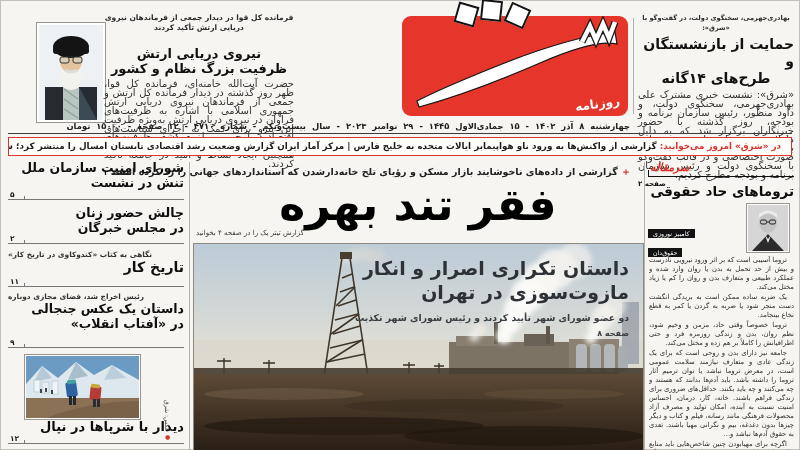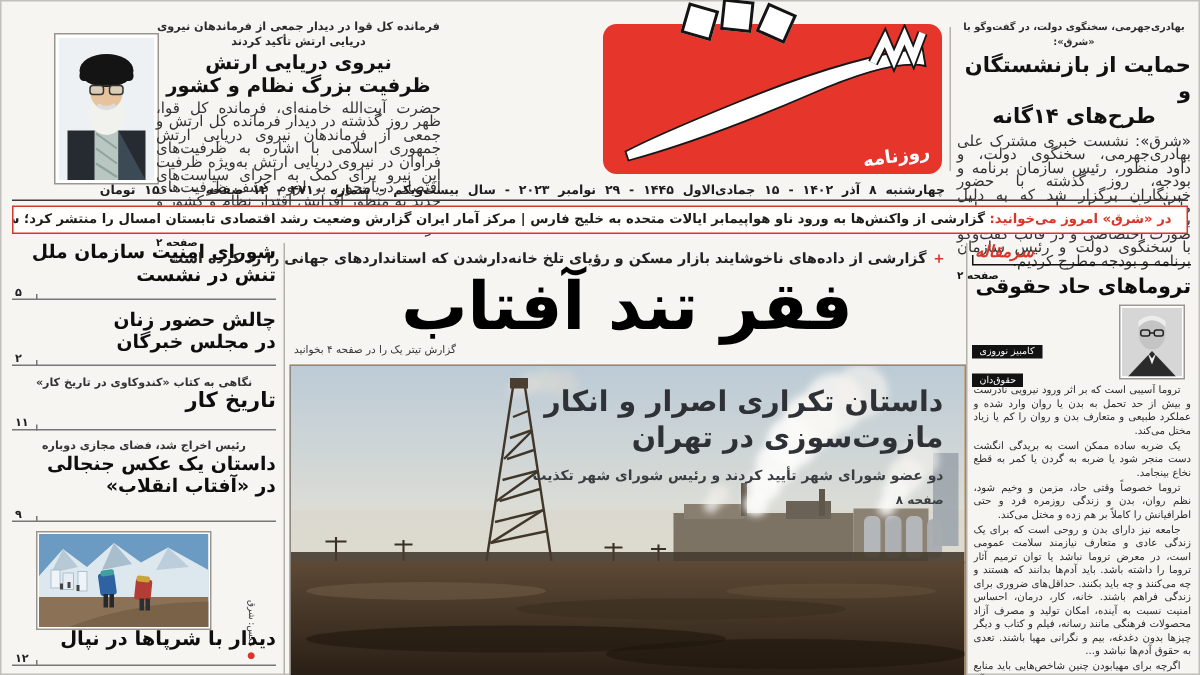--- a/index.html
+++ b/index.html
@@ -23,31 +23,31 @@
   .diamond{position:absolute;width:17px;height:17px;background:#fff;border:2px solid #141414;}
   #logo-label{position:absolute;right:8px;bottom:5px;color:#fff;font-weight:bold;font-size:12px;
               transform:rotate(-8deg);}
   #date-line{font-size:8.4px;font-weight:bold;color:#1d1d1d;text-align:left;word-spacing:3px;white-space:nowrap;direction:rtl;}
   
   #today-strip{border:1.5px solid #d8352b;background:#fffefd;font-size:8.8px;font-weight:bold;
                line-height:16px;white-space:nowrap;overflow:hidden;padding:0 10px;color:#1c1c1c;}
   #today-strip .red{color:#d8352b;}
   
   .lc-title{font-weight:bold;color:#0e0e0e;text-align:right;line-height:14.5px;font-size:12.5px;}
-  .lc-kicker{font-size:7.4px;font-weight:bold;color:#333;text-align:center;}
+  .lc-kicker{font-size:7.4px;font-weight:bold;color:#333;text-align:left;}
   .prule{border-top:1px solid #777;}
   .prule .pnum{position:absolute;right:auto;left:2px;top:-10px;font-size:7.5px;font-weight:bold;color:#222;}
   .prule::before{content:"";position:absolute;left:16px;top:-4px;width:1px;height:4px;background:#777;}
   
   #lead-kicker{font-size:9.5px;font-weight:bold;color:#222;text-align:right;direction:rtl;white-space:nowrap;}
   #lead-kicker .plus{color:#d8352b;font-size:10px;margin-right:4px;}
   #lead-headline{font-size:44px;line-height:50px;font-weight:bold;color:#000;text-align:center;
                  letter-spacing:-1px;}
   #read-note{font-size:7px;color:#333;}
-  #lead-photo{border:1px solid #8d897f;background:#fdba74;}
+  #lead-photo{border:1px solid #8d897f;background:#fef9c3;}
   .ph-title{font-size:19px;line-height:24px;font-weight:bold;color:#2e3237;text-align:left;}
   .ph-sub{font-size:9.3px;font-weight:bold;color:#3a3e43;text-align:left;}
   .ph-page{font-size:8px;font-weight:bold;color:#3a3e43;text-align:left;}
   #photo-credit{writing-mode:vertical-rl;font-size:6px;color:#333;letter-spacing:1px;}
   #photo-credit .dot{color:#d8352b;font-size:6px;}
   
   #ed-label{font-size:11px;font-weight:bold;color:#d8352b;}
   #ed-title{font-size:13.5px;font-weight:bold;color:#0d0d0d;text-align:right;}
   .tag{display:inline-block;background:#121212;color:#fff;font-size:6.3px;padding:1px 5px;margin-top:2px;}
   #ed-body{font-size:6.8px;line-height:9px;color:#2b2b2b;overflow:hidden;}
@@ -71,21 +71,21 @@
       <rect x="14" y="22" width="36" height="7" rx="3" fill="#141414"></rect>
       <rect x="21" y="32" width="9" height="6" rx="2" fill="#d9cdb8" stroke="#333" stroke-width="1"></rect>
       <rect x="34" y="32" width="9" height="6" rx="2" fill="#d9cdb8" stroke="#333" stroke-width="1"></rect>
       <path d="M30,32 h4" stroke="#333" stroke-width="1"></path>
       <path d="M26,45 q6,4 12,0" stroke="#ddd" stroke-width="3" fill="none"></path>
     </svg>
   </div>
 
   <div class="abs rtl" style="left:104px;top:13px;width:190px;">
     <div class="kicker">فرمانده کل قوا در دیدار جمعی از فرماندهان نیروی دریایی ارتش تأکید کردند</div>
-    <div class="story-title" style="font-size:13px;line-height:15px;text-align:center;margin-top:3px;">نیروی دریایی ارتش</div>
+    <div class="story-title" style="font-size:13px;line-height:15px;text-align:center;margin-top:14px;">نیروی دریایی ارتش</div>
     <div class="story-title" style="font-size:13px;line-height:15px;text-align:center;">ظرفیت بزرگ نظام و کشور</div>
     <div class="story-body jus" style="margin-top:4px;">حضرت آیت‌الله خامنه‌ای، فرمانده کل قوا، ظهر روز گذشته در دیدار فرمانده کل ارتش و جمعی از فرماندهان نیروی دریایی ارتش جمهوری اسلامی با اشاره به ظرفیت‌های فراوان در نیروی دریایی ارتش به‌ویژه ظرفیت این نیرو برای کمک به اجرای سیاست‌های اقتصاد دریامحور، بر لزوم کشف ظرفیت‌های جدید به منظور افزایش اقتدار نظام و کشور و همچنین ایجاد نشاط و امید در جامعه تأکید کردند.</div>
     <div class="page-ref">صفحه ۲</div>
   </div>
 
   <div class="abs" id="logo-block" style="left:402px;top:16px;width:226px;height:100px;">
     <svg width="226" height="100" viewBox="0 0 226 100">
       <path d="M213,16 C178,20 134,34 90,52 C58,65 32,76 15,85 L17,91 C50,82 94,66 138,47 C170,33 198,24 215,28 Z" fill="#ffffff" stroke="#161616" stroke-width="1.2"></path>
       <path d="M180,26 L188,10 L194,24 L201,8 L207,22 L213,6" fill="none" stroke="#161616" stroke-width="7"></path>
       <path d="M180,26 L188,10 L194,24 L201,8 L207,22 L213,6" fill="none" stroke="#ffffff" stroke-width="4.5"></path>
@@ -187,21 +187,21 @@
   <div class="abs lc-title" style="left:8px;top:420px;width:176px;font-size:13px;">دیدار با شرپاها در نپال</div>
   <div class="abs prule" style="left:8px;top:443px;width:176px;">
     <span class="pnum">۱۲</span>
   </div>
 
   <div class="abs" id="lead-kicker" style="left:193px;top:165px;width:442px;">
     <span class="plus">＋</span>
     <span>گزارشی از داده‌های ناخوشایند بازار مسکن و رؤیای تلخ خانه‌دارشدن که استانداردهای جهانی را رد کرده است</span>
   </div>
 
-  <div class="abs" id="lead-headline" style="left:193px;top:180px;width:450px;">فقر تند آفتاب</div>
+  <div class="abs" id="lead-headline" style="left:193px;top:180px;width:450px;">فقر تند بهره</div>
 
   <div class="abs" id="read-note" style="left:196px;top:229px;">گزارش تیتر یک را در صفحه ۴ بخوانید</div>
 
   <div class="abs" id="lead-photo" style="left:193px;top:243px;width:449px;height:206px;">
     <svg width="449" height="206" viewBox="0 0 449 206">
       <defs>
         <linearGradient id="sky" x1="0" y1="0" x2="0" y2="1">
           <stop offset="0" stop-color="#bccbd6"></stop>
             <stop offset="1" stop-color="#e7e3d6"></stop>
         </linearGradient>

